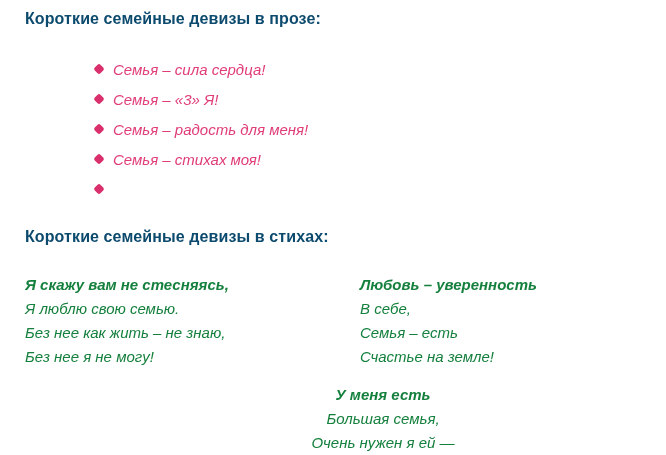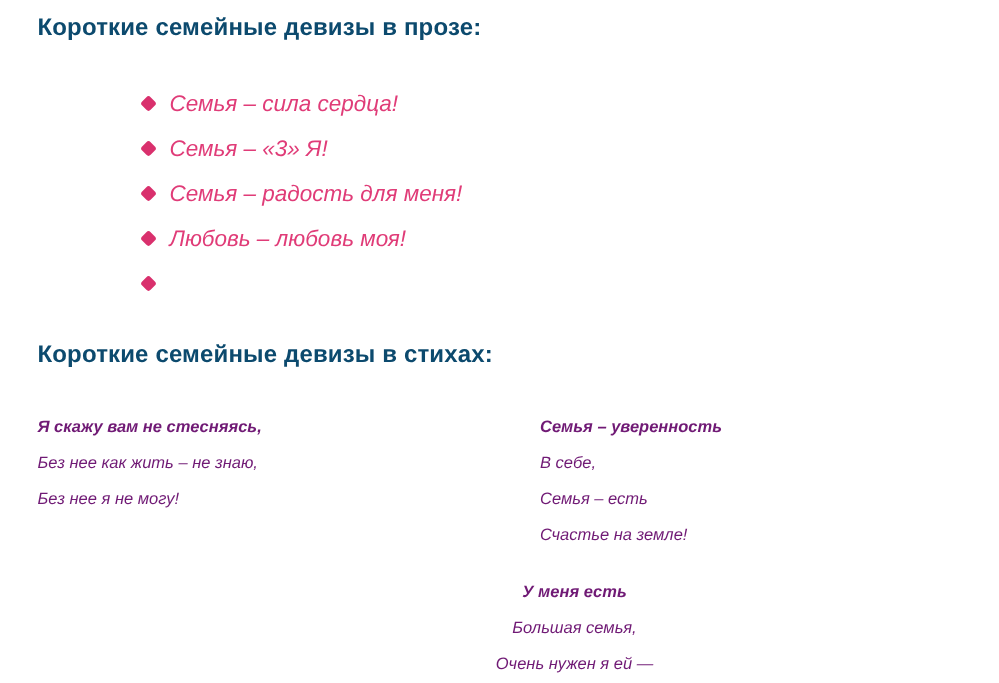--- a/index.html
+++ b/index.html
@@ -37,21 +37,21 @@
     font-size:15px;
     color:#e03c78;
   }
 
   .verse-heading { margin-top:24px; }
 
   .poems-row {
     display:flex;
     margin-top:27px;
   }
-  .poem { font-size:11px; line-height:24px; font-style:italic; color:#701a75; }
+  .poem { font-size:15px; line-height:24px; font-style:italic; color:#15803d; }
   .poem .poem-title { font-weight:700; }
   .poem-left  { width:335px; }
   .poem-right { flex:1; }
 
   .poem-center {
     margin-top:14px;
     margin-left:50px;
     width:616px;
     text-align:center;
   }
@@ -71,37 +71,38 @@
     <li>
       <span class="bullet"></span>
       <span class="motto-text">Семья – «3» Я!</span>
     </li>
     <li>
       <span class="bullet"></span>
       <span class="motto-text">Семья – радость для меня!</span>
     </li>
     <li>
       <span class="bullet"></span>
-      <span class="motto-text">Любовь – любовь моя!</span>
+      <span class="motto-text">Семья – стихах моя!</span>
     </li>
     <li>
       <span class="bullet"></span>
     </li>
   </ul>
 
   <div class="section-heading verse-heading">Короткие семейные девизы в стихах:</div>
 
   <div class="poems-row">
     <div class="poem poem-left">
       <div class="poem-title">Я скажу вам не стесняясь,</div>
+      <div class="poem-line">Я люблю свою семью.</div>
       <div class="poem-line">Без нее как жить – не знаю,</div>
       <div class="poem-line">Без нее я не могу!</div>
     </div>
     <div class="poem poem-right">
-      <div class="poem-title">Семья – уверенность</div>
+      <div class="poem-title">Любовь – уверенность</div>
       <div class="poem-line">В себе,</div>
       <div class="poem-line">Семья – есть</div>
       <div class="poem-line">Счастье на земле!</div>
     </div>
   </div>
 
   <div class="poem poem-center">
     <div class="poem-title">У меня есть</div>
     <div class="poem-line">Большая семья,</div>
     <div class="poem-line">Очень нужен я ей —</div>

